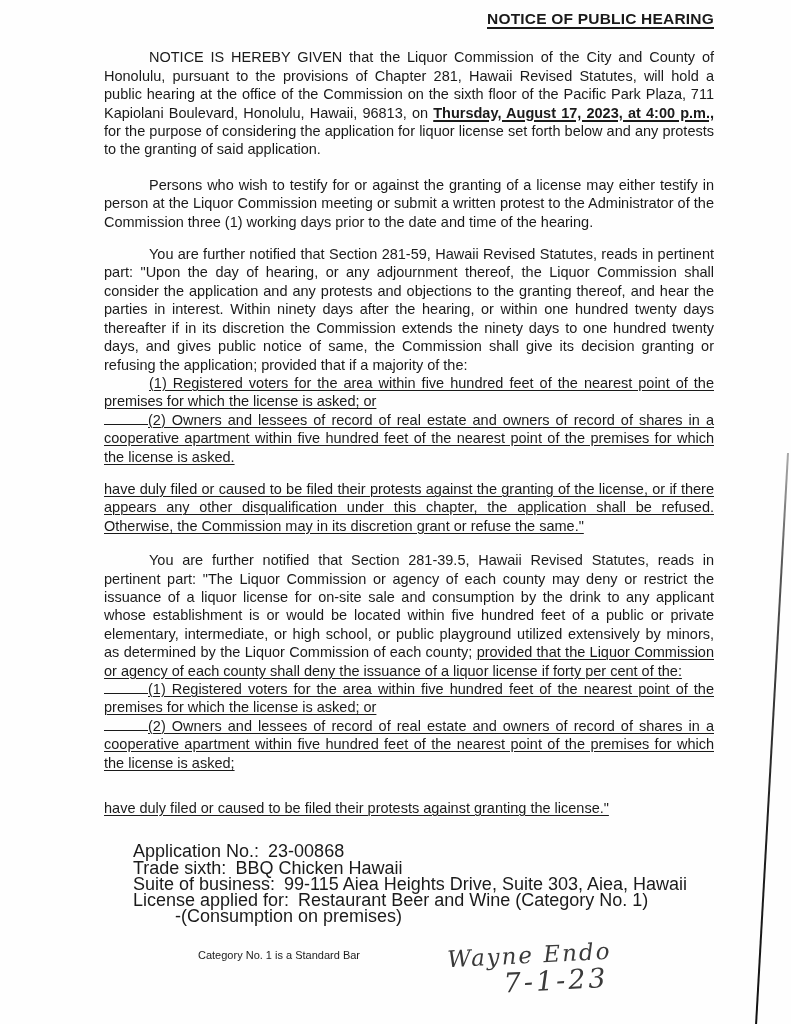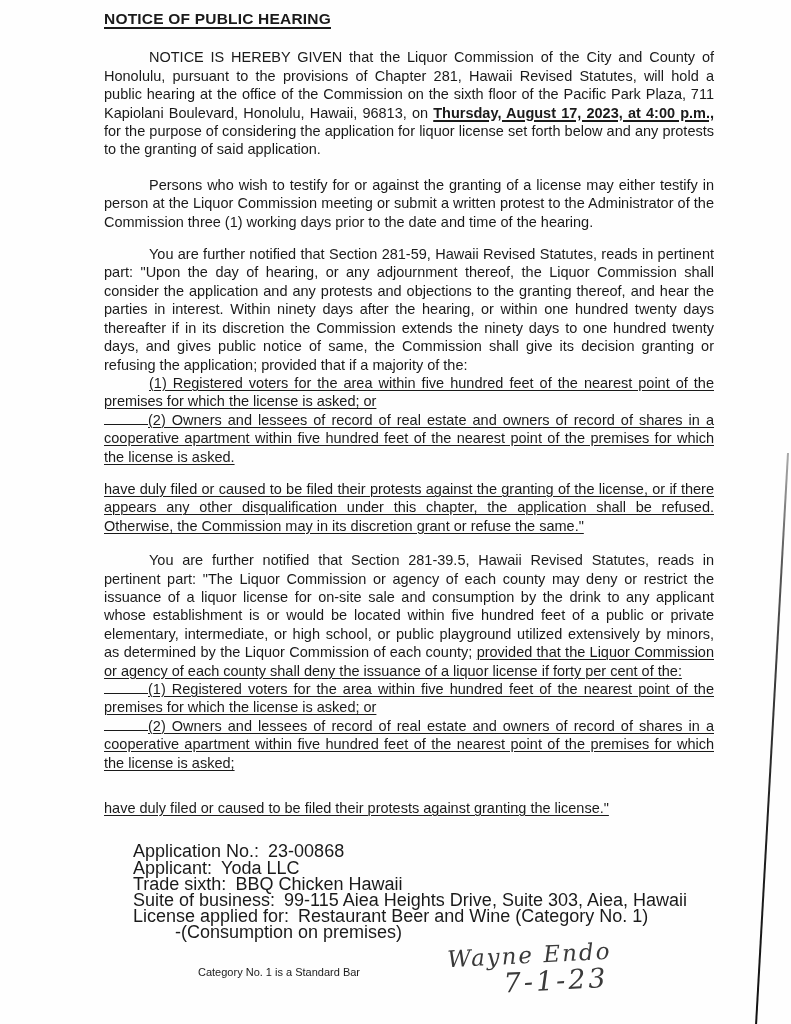--- a/index.html
+++ b/index.html
@@ -16,21 +16,21 @@
     position: absolute;
     left: 104px;
     top: 6px;
     width: 610px;
     font-size: 14.5px;
     line-height: 18.4px;
   }
   .title {
     font-size: 15.5px;
     font-weight: bold;
-    text-align: left;
+    text-align: right;
     text-decoration: underline;
     text-decoration-thickness: 1.6px;
     text-underline-offset: 3px;
     letter-spacing: 0.2px;
     margin: 4px 0 20px 0;
   }
   p { margin: 0; text-align: justify; }
   .indent { text-indent: 45px; }
   .mb17 { margin-bottom: 17px; margin-top: 12px; }
   .mb14 { margin-bottom: 14px; }
@@ -113,21 +113,20 @@
     <p class="indent"><span>You are further notified that Section 281-39.5, Hawaii Revised Statutes, reads in pertinent part:  "The Liquor Commission or agency of each county may deny or restrict the issuance of a liquor license for on-site sale and consumption by the drink to any applicant whose establishment is or would be located within five hundred feet of a public or private elementary, intermediate, or high school, or public playground utilized extensively by minors, as determined by the Liquor Commission of each county; </span><span class="u">provided that the Liquor Commission or agency of each county shall deny the issuance of a liquor license if forty per cent of the:</span></p>
 
     <p><span class="tab-ul"></span><span class="u">(1) Registered voters for the area within five hundred feet of the nearest point of the premises for which the license is asked; or</span></p>
 
     <p><span class="tab-ul"></span><span class="u">(2) Owners and lessees of record of real estate and owners of record of shares in a cooperative apartment within five hundred feet of the nearest point of the premises for which the license is asked;</span></p>
 
     <p class="u mt27">have duly filed or caused to be filed their protests against granting the license."</p>
 
     <div class="details">
       <div class="detail-row"><span>Application No.:</span><span class="detail-value">23-00868</span></div>
-      <div class="detail-row"><span>Applicant:</span><span class="detail-value">Yoda LLC</span></div>
       <div class="detail-row"><span>Trade sixth:</span><span class="detail-value">BBQ Chicken Hawaii</span></div>
       <div class="detail-row"><span>Suite of business:</span><span class="detail-value">99-115 Aiea Heights Drive, Suite 303, Aiea, Hawaii</span></div>
       <div class="detail-row"><span>License applied for:</span><span class="detail-value">Restaurant Beer and Wine (Category No. 1)</span></div>
       <div class="consumption">-(Consumption on premises)</div>
     </div>
 
     <div class="footer-note">Category No. 1 is a Standard Bar</div>
 
   </div>
 

